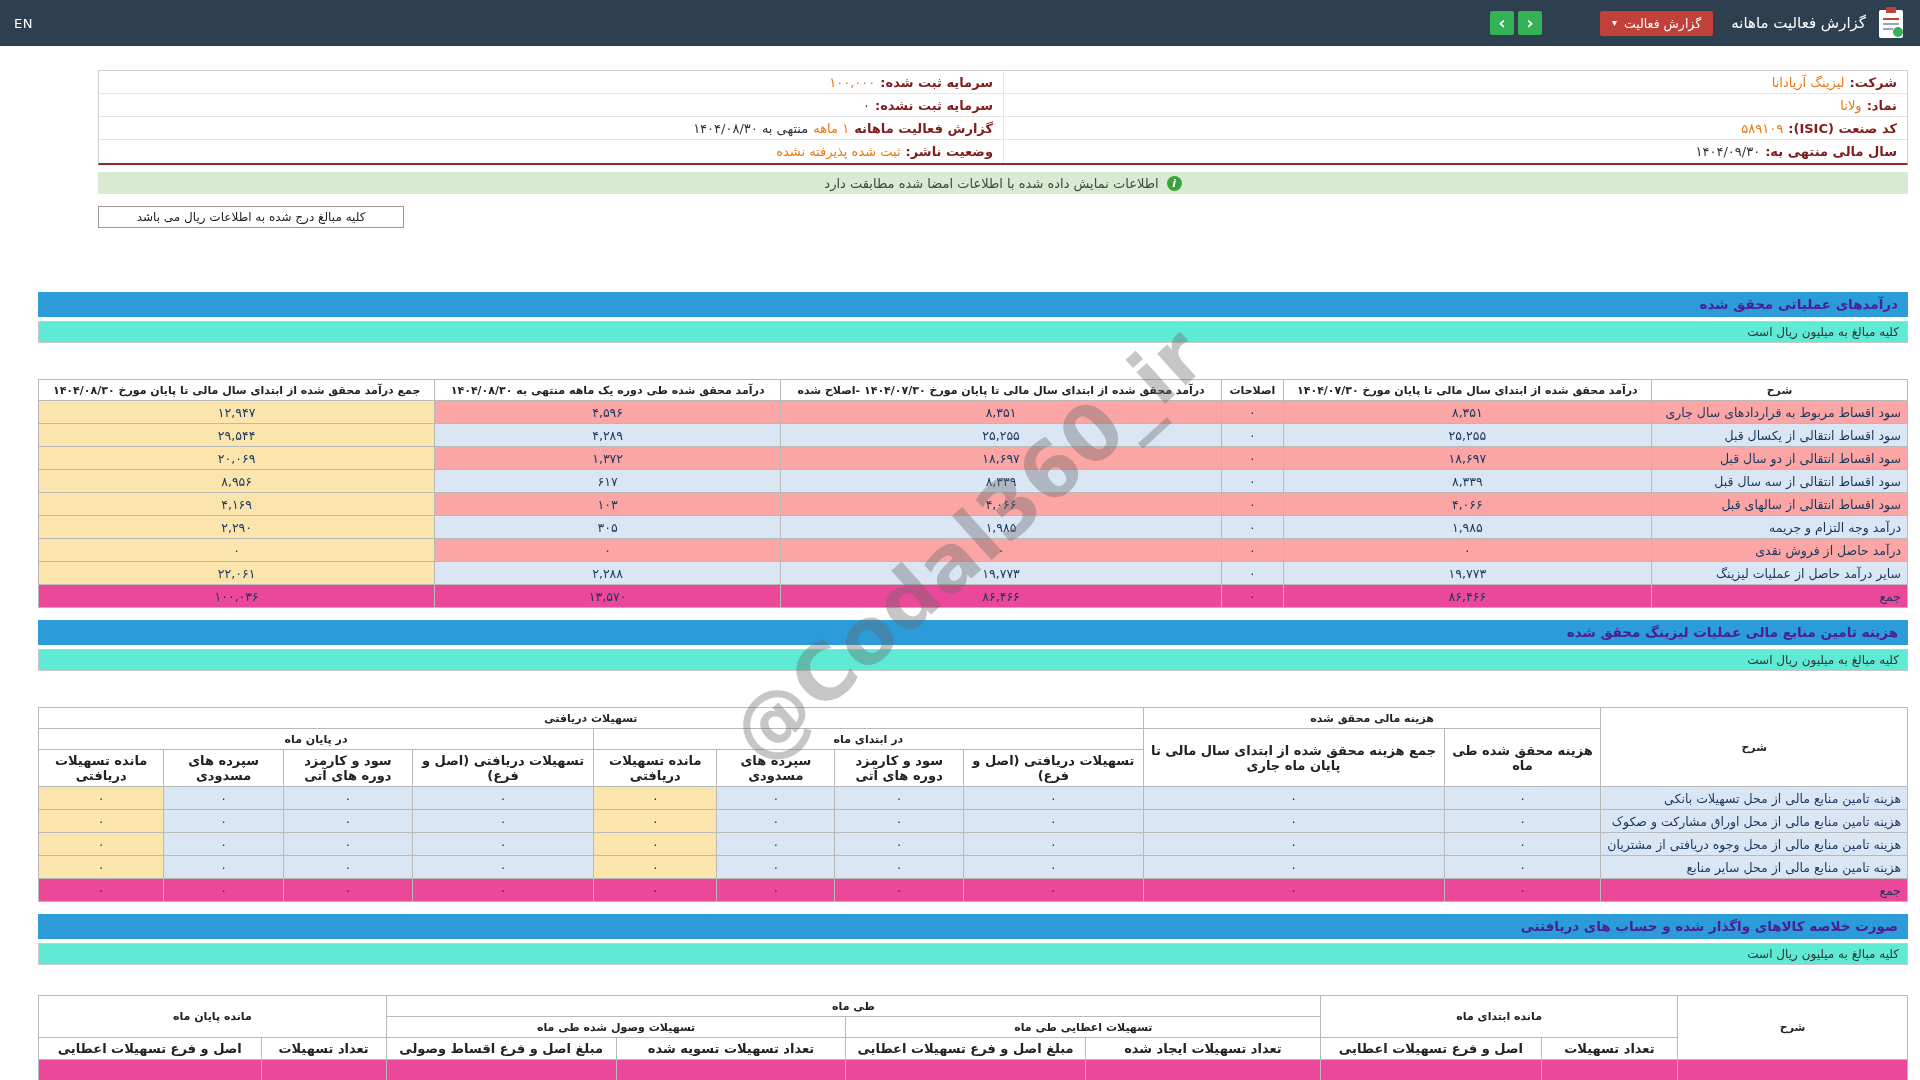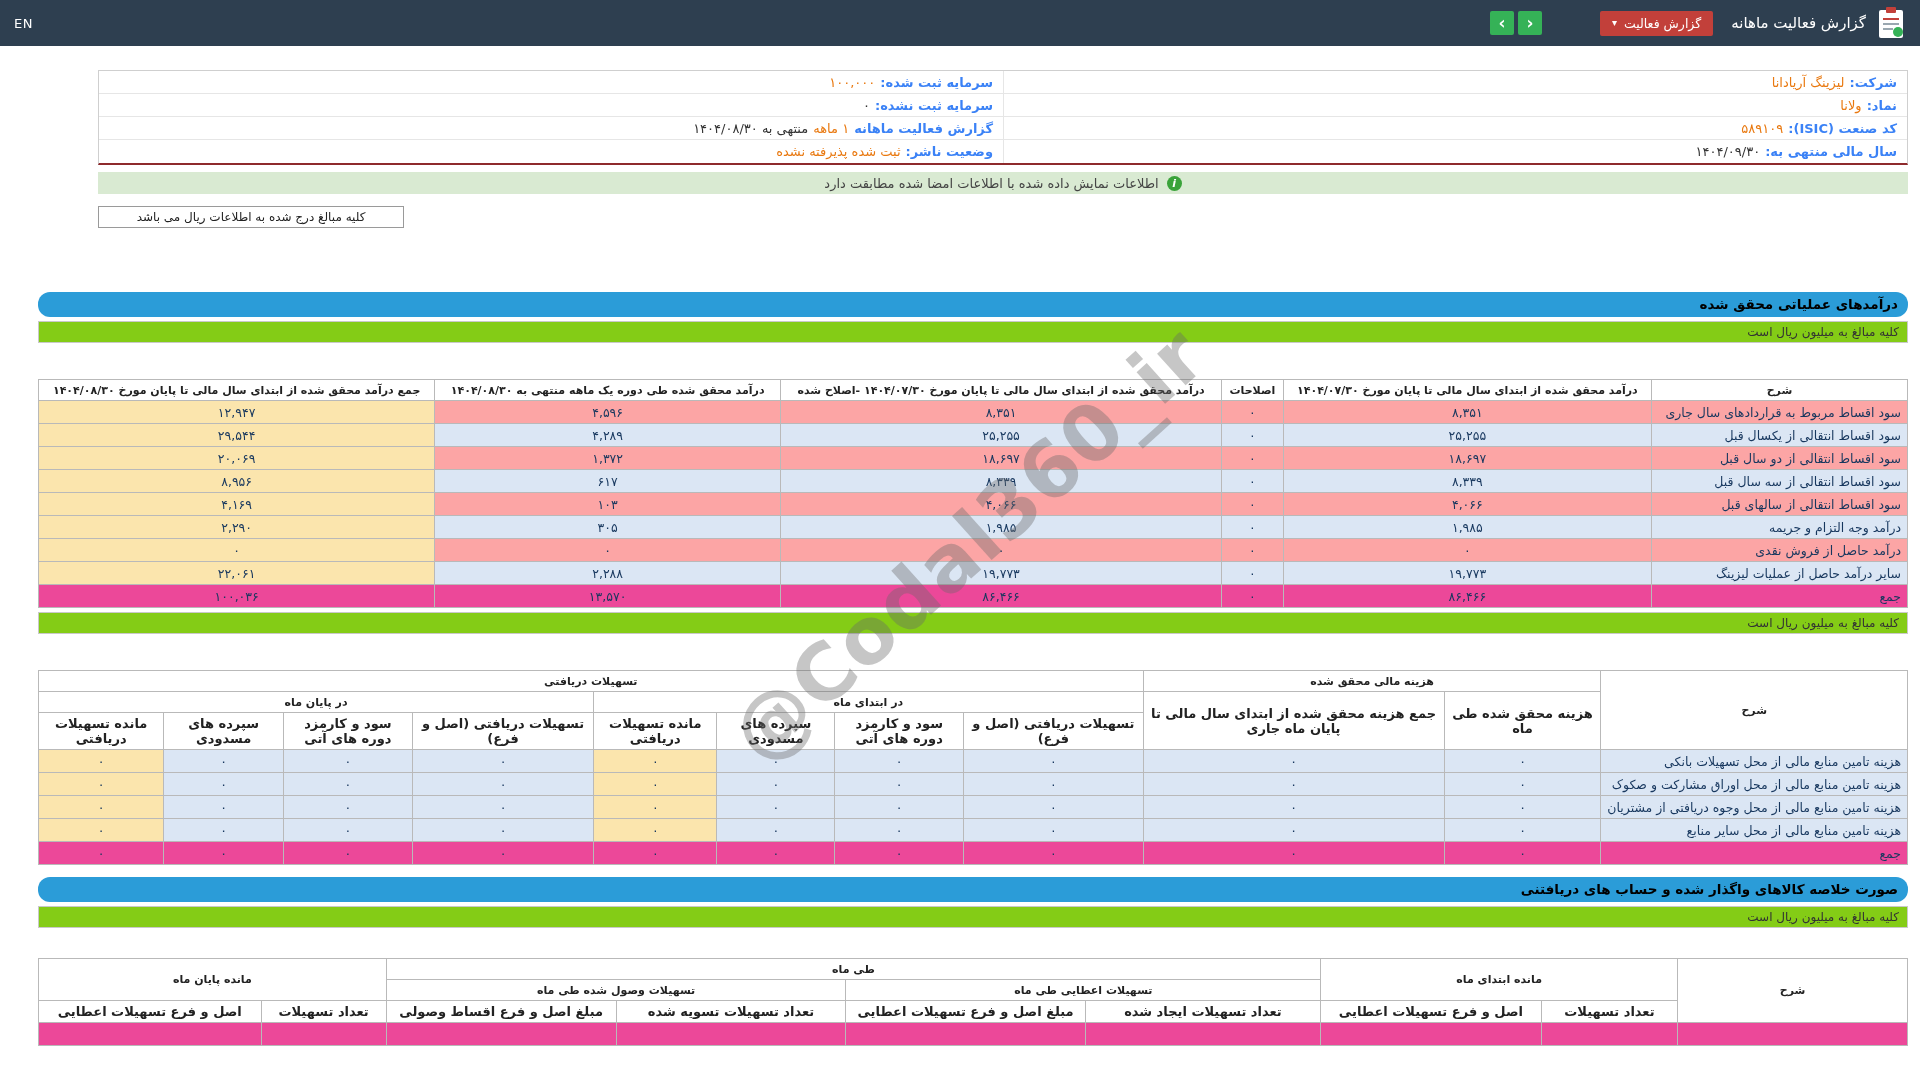--- a/index.html
+++ b/index.html
@@ -40,21 +40,21 @@
     border:1px solid #cfcfcf; border-bottom:2px solid #8e2a2c;
     display:grid; grid-template-columns:1fr 1fr;
     font-size:13px; background:#fff;
   }
   .info-cell {
     padding:3px 10px; height:23px; display:flex; align-items:center; gap:5px;
     border-bottom:1px solid #e6e6e6; white-space:nowrap;
   }
   .info-cell.first-col { border-left:1px solid #e6e6e6; }
   .info-cell.last-row { border-bottom:none; }
-  .info-label { font-weight:bold; color:#3b82f6; }
+  .info-label { font-weight:bold; color:#7f1d1d; }
   .val-orange { color:#e97910; }
   .val-dark { color:#333; }
 
   
   .banner {
     margin:7px 12px 0 98px; background:#d9ead2; height:22px;
     display:flex; align-items:center; justify-content:center; gap:8px;
     color:#444; font-size:13px;
   }
   .info-icon {
@@ -67,28 +67,28 @@
   .notebox-wrap { margin:12px 12px 0 98px; }
   .notebox {
     width:306px; margin-right:auto; margin-left:0;
     border:1px solid #9a9a9a; height:22px; line-height:20px;
     text-align:center; font-size:12px; color:#222; background:#fff;
   }
 
   
   .main { margin:0 12px 0 38px; }
   .section-bar {
-    background:#2b9cd8; color:#000000; font-weight:bold; font-size:13.5px;
-    height:25px; line-height:25px; padding:0 10px;border-radius:12px;
+    background:#2b9cd8; color:#4c1d95; font-weight:bold; font-size:13.5px;
+    height:25px; line-height:25px; padding:0 10px;
   }
   .sb1 { margin-top:64px; }
   .sb2 { margin-top:12px; }
   .sb3 { margin-top:12px; }
   .subtitle-row {
-    margin-top:4px; border:1px solid #c9c9c9; background:#84cc16;
+    margin-top:4px; border:1px solid #c9c9c9; background:#5eead4;
     height:22px; line-height:20px; padding:0 8px; font-size:12px; color:#333;
   }
 
   table.tbl { width:100%; border-collapse:collapse; table-layout:fixed; background:#fff; }
   .tbl th, .tbl td { border:1px solid #b9b9b9; overflow:hidden; }
   .tbl th {
     background:#fff; font-size:11px; font-weight:bold; color:#222;
     padding:3px 4px; text-align:center; height:21px;
   }
   .tbl th.small { font-size:13px; font-weight:bold; }
@@ -284,20 +284,21 @@
           <td class="cell-label">جمع</td>
           <td class="cell-num">۸۶,۴۶۶</td>
           <td class="cell-num">۰</td>
           <td class="cell-num">۸۶,۴۶۶</td>
           <td class="cell-num">۱۳,۵۷۰</td>
           <td class="cell-num">۱۰۰,۰۳۶</td>
         </tr>
       </tbody>
   </table>
 
+  <div class="section-bar sb2">هزینه تامین منابع مالی عملیات لیزینگ محقق شده</div>
   <div class="subtitle-row">کلیه مبالغ به میلیون ریال است</div>
 
   <table class="tbl tbl2">
     <colgroup>
       <col style="width:16.4%">
         <col style="width:8.4%">
         <col style="width:16.1%">
       <col style="width:9.6%">
         <col style="width:6.9%">
         <col style="width:6.3%">

